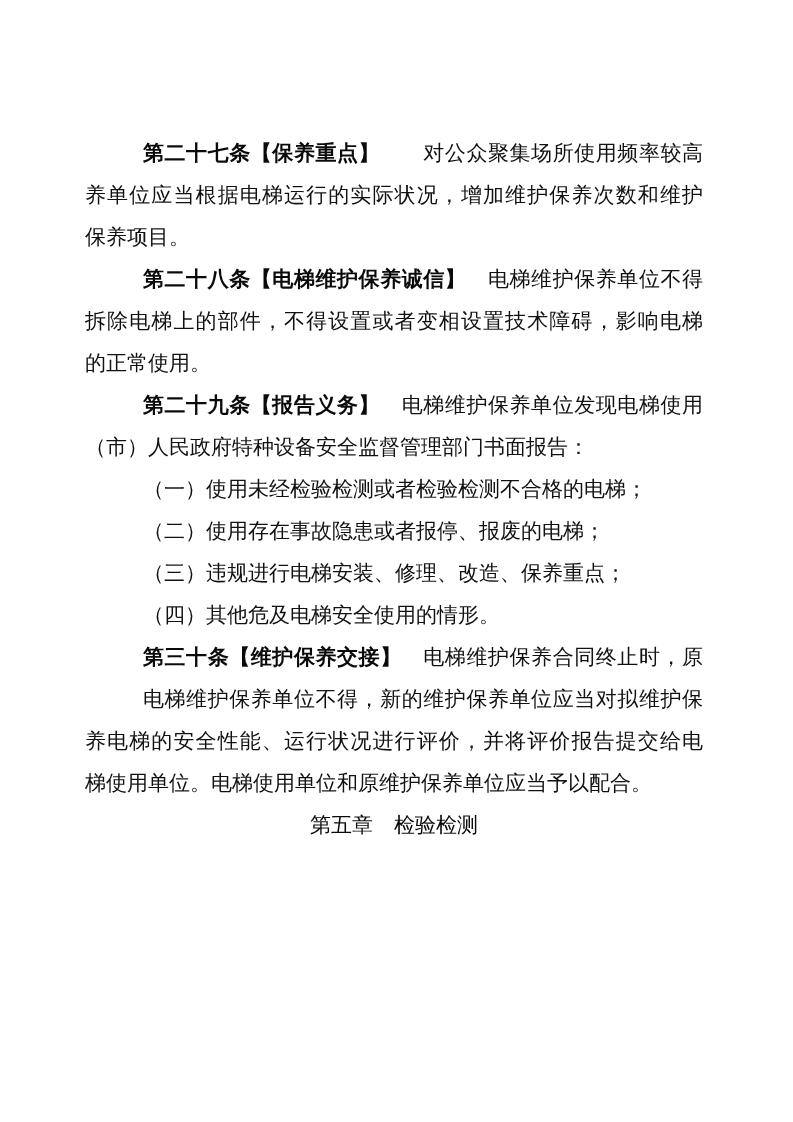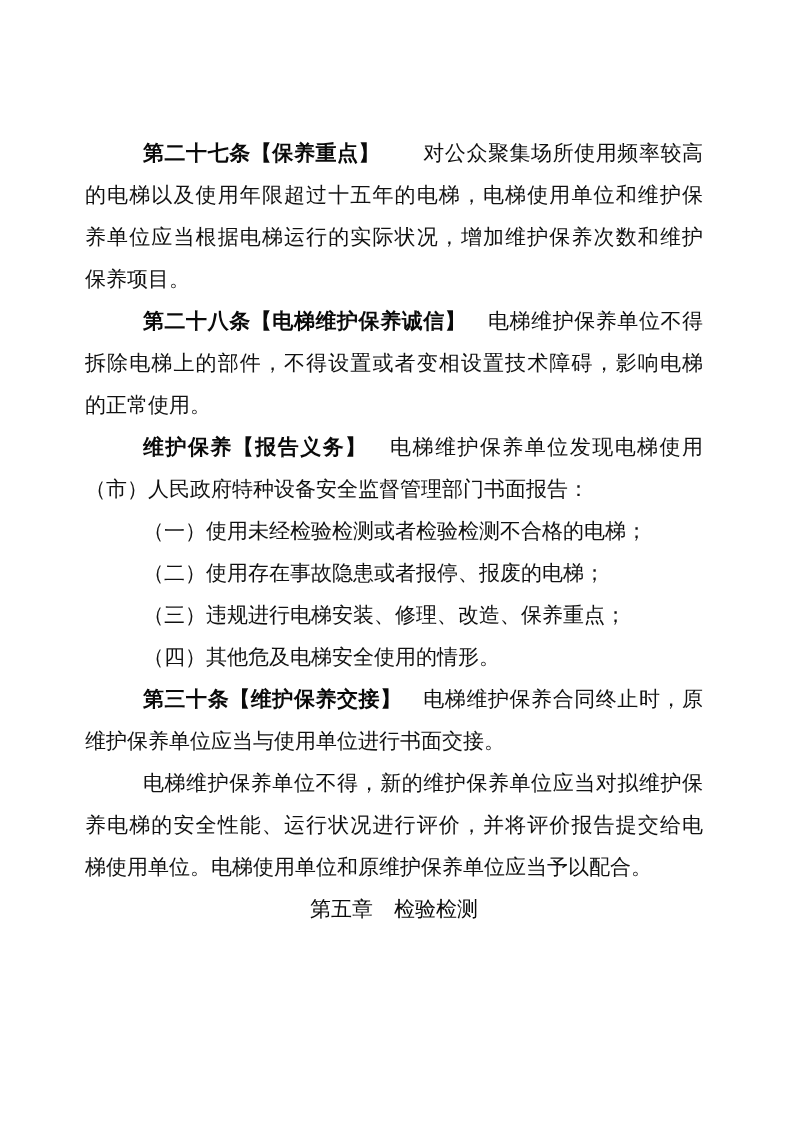--- a/index.html
+++ b/index.html
@@ -56,48 +56,46 @@
     color: #0a0a0a;
   }
 </style>
 </head>
 <body>
 
 <div class="page">
   <div class="doc-body">
       <div class="block article">
         <div class="line first just"><b class="lead">第二十七条【保养重点】</b>　　对公众聚集场所使用频率较高</div>
-        <div class="line just">的电梯以及使用年限超过十五年的电梯，电梯使用单位和维护保</div>
         <div class="line just">养单位应当根据电梯运行的实际状况，增加维护保养次数和维护</div>
         <div class="line last">保养项目。</div>
       </div>
       <div class="block article">
         <div class="line first just"><b class="lead">第二十八条【电梯维护保养诚信】</b>　电梯维护保养单位不得</div>
         <div class="line just">拆除电梯上的部件，不得设置或者变相设置技术障碍，影响电梯</div>
         <div class="line last">的正常使用。</div>
       </div>
       <div class="block article">
-        <div class="line first just"><b class="lead">维护保养【报告义务】</b>　电梯维护保养单位发现电梯使用</div>
+        <div class="line first just"><b class="lead">第二十九条【报告义务】</b>　电梯维护保养单位发现电梯使用</div>
         <div class="line last">（市）人民政府特种设备安全监督管理部门书面报告：</div>
       </div>
       <div class="block list-item">
         <div class="line first last">（一）使用未经检验检测或者检验检测不合格的电梯；</div>
       </div>
       <div class="block list-item">
         <div class="line first last">（二）使用存在事故隐患或者报停、报废的电梯；</div>
       </div>
       <div class="block list-item">
         <div class="line first last">（三）违规进行电梯安装、修理、改造、保养重点；</div>
       </div>
       <div class="block list-item">
         <div class="line first last">（四）其他危及电梯安全使用的情形。</div>
       </div>
       <div class="block article">
         <div class="line first just"><b class="lead">第三十条【维护保养交接】</b>　电梯维护保养合同终止时，原</div>
-        <div class="line last">维护保养单位应当与使用单位进行书面交接。</div>
       </div>
       <div class="block paragraph">
         <div class="line first just">电梯维护保养单位不得，新的维护保养单位应当对拟维护保</div>
         <div class="line just">养电梯的安全性能、运行状况进行评价，并将评价报告提交给电</div>
         <div class="line last">梯使用单位。电梯使用单位和原维护保养单位应当予以配合。</div>
       </div>
       <div class="block chapter-heading">
         <div class="line first last">第五章　检验检测</div>
       </div>
     </div>

